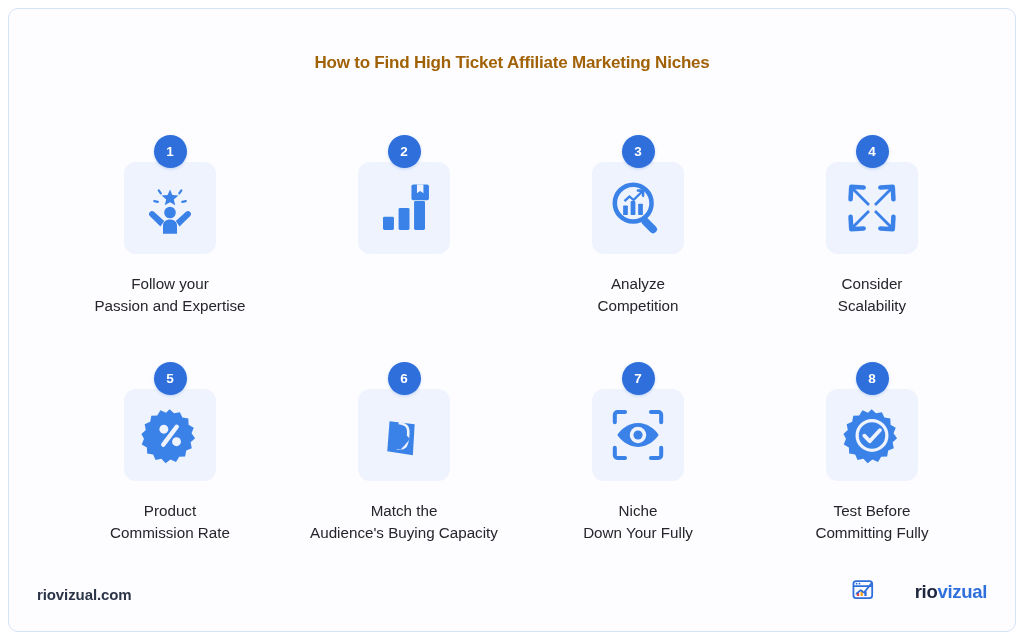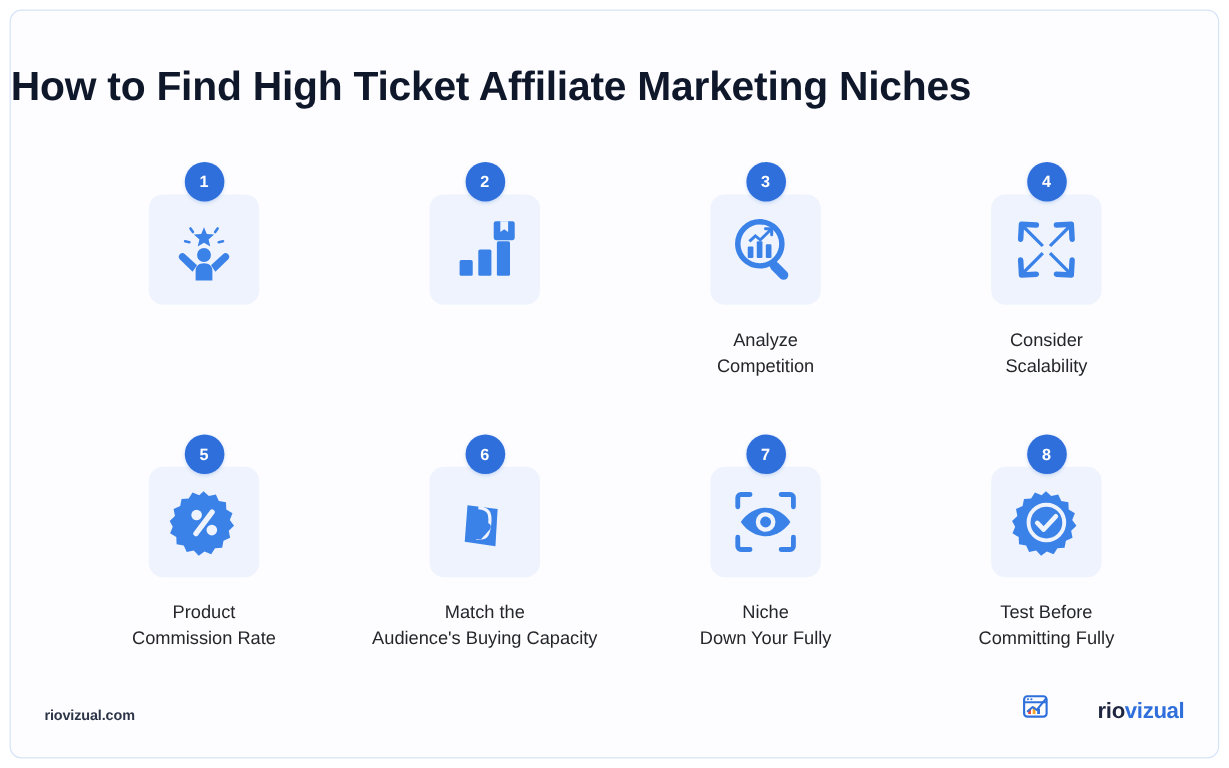--- a/index.html
+++ b/index.html
@@ -27,24 +27,25 @@
     border: 1px solid #d5e3f7;
     border-radius: 10px;
     overflow: hidden;
   }
 
   .title {
     position: absolute;
     top: 44px;
     left: 0;
     width: 100%;
-    font-size: 34px;
+    text-align: center;
+    font-size: 17px;
     font-weight: bold;
     letter-spacing: -0.2px;
-    color: #0f172a;
+    color: #a16207;
   }
 
   .grid {
     position: absolute;
     top: 126px;
     left: 44px;
     width: 936px;
     display: grid;
     grid-template-columns: repeat(4, 1fr);
     grid-template-rows: repeat(2, 227px);
@@ -93,21 +94,21 @@
     font-size: 15.2px;
     line-height: 1.45;
     color: #25262b;
     white-space: pre-line;
   }
 
   .footer-url {
     position: absolute;
     left: 28px;
     bottom: 28px;
-    font-size: 12px;
+    font-size: 15px;
     font-weight: bold;
     color: #2c3448;
     letter-spacing: -0.1px;
   }
 
   .brand {
     position: absolute;
     right: 28px;
     bottom: 24px;
     display: flex;
@@ -146,20 +147,22 @@
               <rect x="42.2" y="11" width="2.4" height="6.4" rx="1.2" transform="rotate(35 43.4 14.2)"></rect>
               <rect x="15.4" y="21.6" width="2.4" height="6.4" rx="1.2" transform="rotate(-78 16.6 24.8)"></rect>
               <rect x="46.3" y="21.6" width="2.4" height="6.4" rx="1.2" transform="rotate(78 47.5 24.8)"></rect>
               <circle cx="32" cy="37" r="6.4"></circle>
               <path d="M32 44.6c-4.6 0-7.7 2.6-7.7 6.6v9.3h15.4v-9.3c0-4-3.1-6.6-7.7-6.6z"></path>
               <path d="M25.6 46.4L14.3 36.1a3.3 3.3 0 0 0-4.6 4.7l11.8 11.6z"></path>
               <path d="M38.4 46.4l11.3-10.3a3.3 3.3 0 0 1 4.6 4.7L42.5 52.4z"></path>
             </svg>
           </span>
         </div>
+        <div class="label">Follow your
+Passion and Expertise</div>
       </div>
 
       <div class="cell">
         <div class="badge">2</div>
         <div class="tile">
           <span>
             <svg width="56" height="56" viewBox="0 0 64 64" fill="#3b82e8">
               <rect x="8" y="42" width="12.5" height="15" rx="1.6"></rect>
               <rect x="25.8" y="32" width="12.5" height="25" rx="1.6"></rect>
               <rect x="43.5" y="24" width="12.5" height="33" rx="1.6"></rect>

